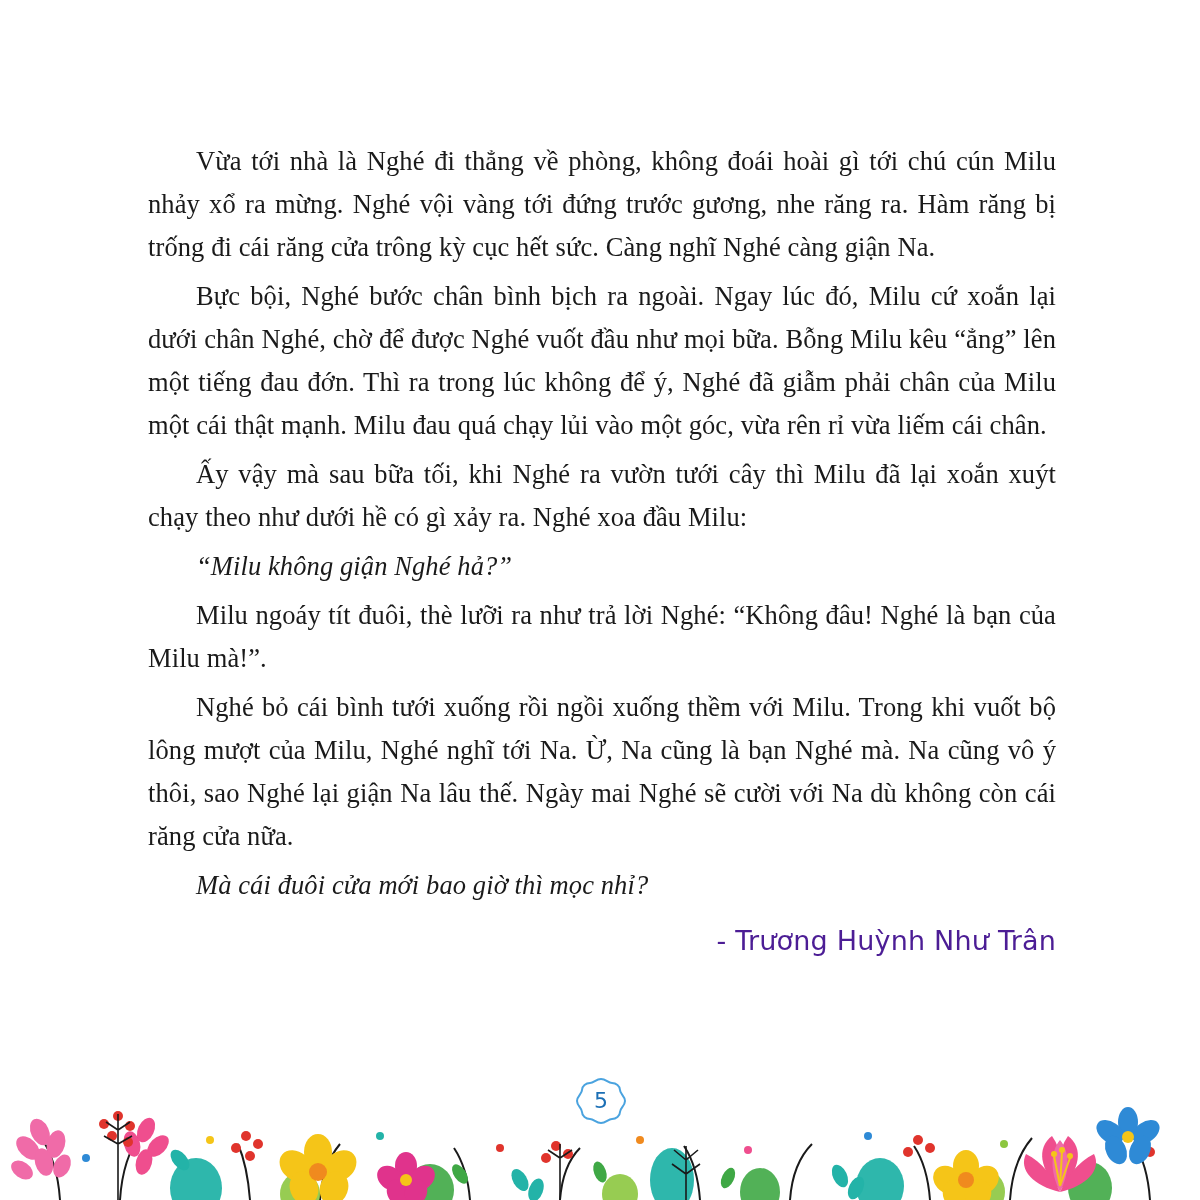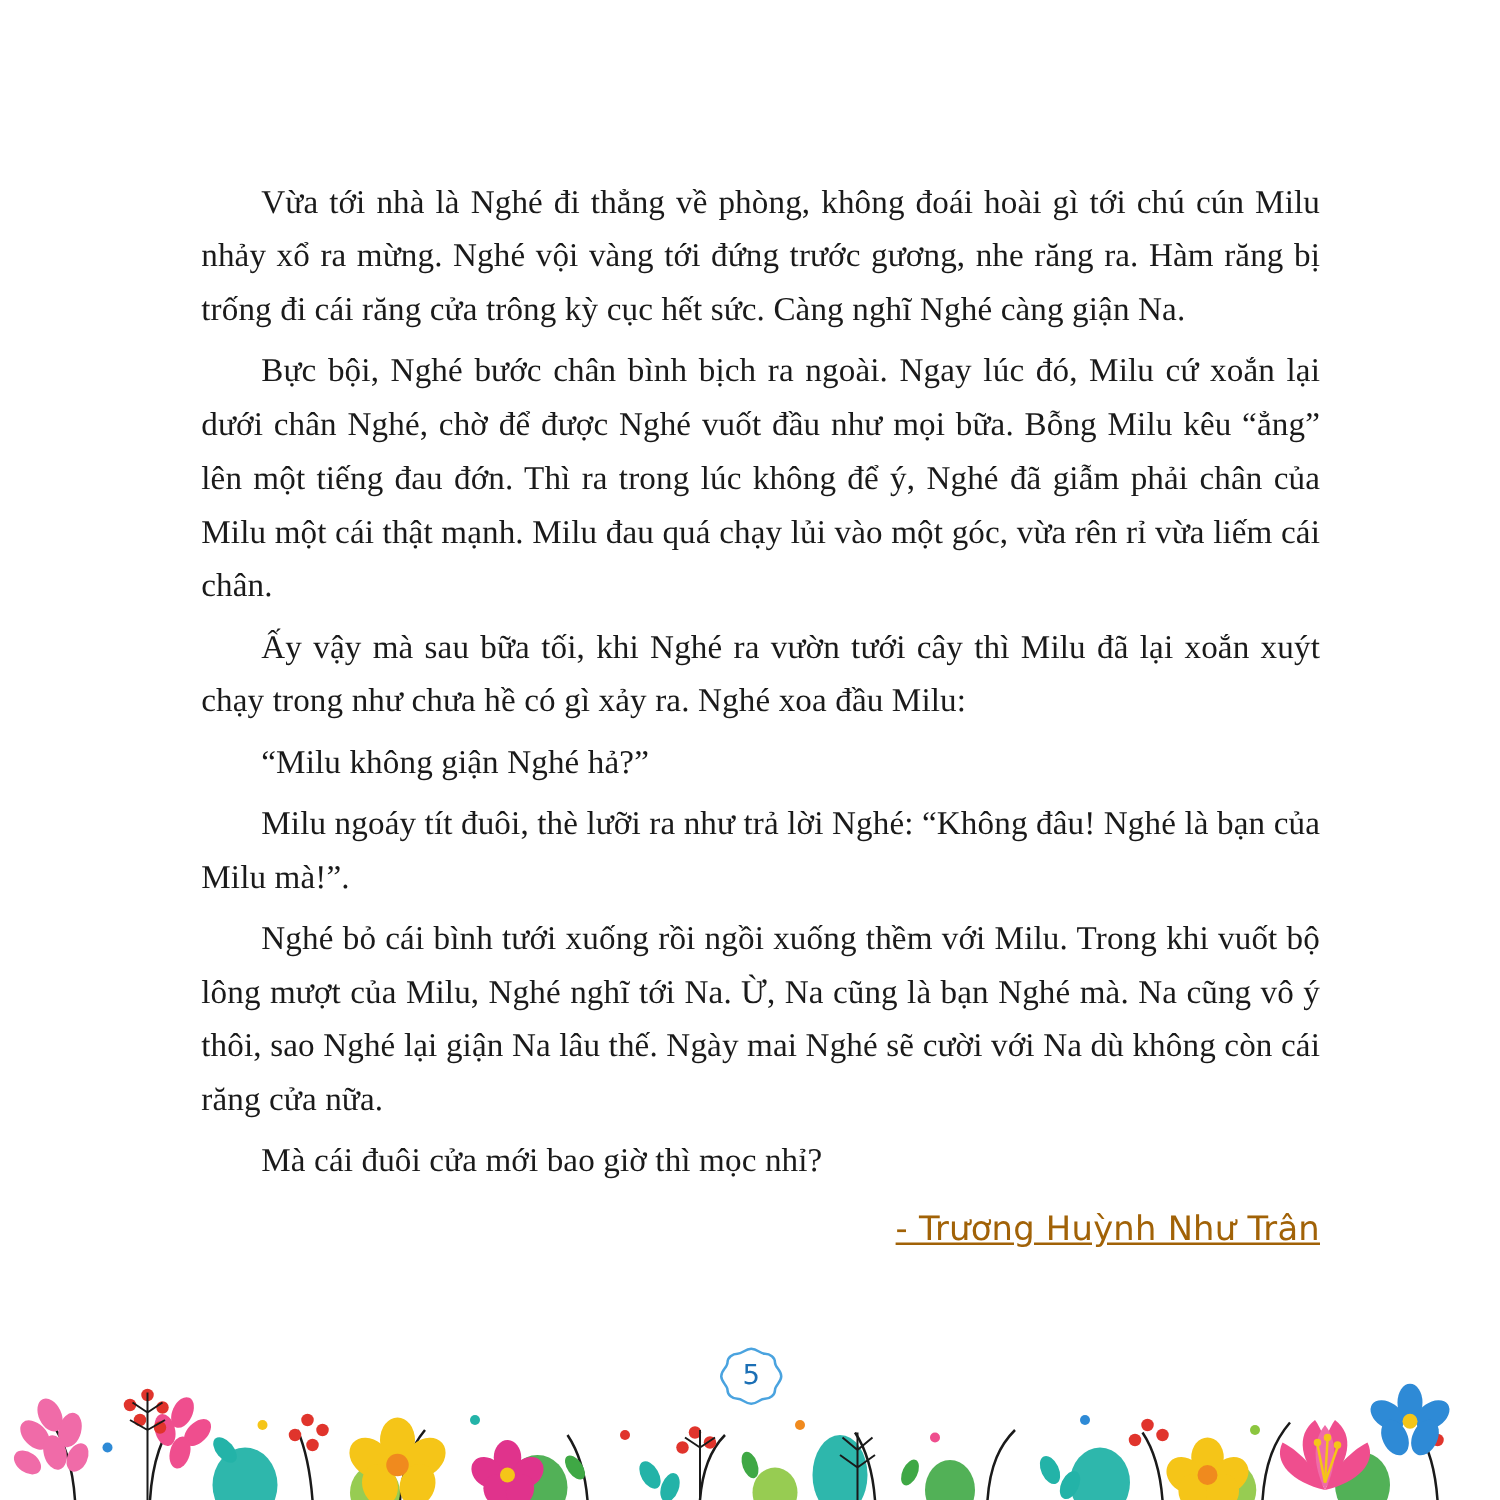--- a/index.html
+++ b/index.html
@@ -15,39 +15,39 @@
     overflow: hidden;
     font-family: "Liberation Serif", serif;
   }
   .text-column {
     position: absolute;
     left: 148px;
     top: 140px;
     width: 908px;
   }
   .para {
-    margin: 0 0 6px 13px;
+    margin: 0 0 6px 0;
     font-size: 26.5px;
     line-height: 43px;
     color: #1a1a1a;
     text-align: justify;
     text-indent: 48px;
     letter-spacing: 0.1px;
   }
   .para.last-short {
     text-align: left;
+    font-style: italic;
   }
   .signature {
     margin-top: 18px;
     text-align: right;
     font-family: "DejaVu Sans", sans-serif;
     font-size: 27px;
-    color: #a16207;
+    color: #4c1d95;
     letter-spacing: 0.2px;
-    text-decoration: underline;
   }
   
   .page-number-badge {
     position: absolute;
     left: 575px;
     top: 1077px;
     width: 52px;
     height: 48px;
     display: flex;
     align-items: center;
@@ -79,21 +79,21 @@
   }
 </style>
 </head>
 <body>
 
 <div class="page">
 
   <div class="text-column">
     <p class="para">Vừa tới nhà là Nghé đi thẳng về phòng, không đoái hoài gì tới chú cún Milu nhảy xổ ra mừng. Nghé vội vàng tới đứng trước gương, nhe răng ra. Hàm răng bị trống đi cái răng cửa trông kỳ cục hết sức. Càng nghĩ Nghé càng giận Na.</p>
     <p class="para">Bực bội, Nghé bước chân bình bịch ra ngoài. Ngay lúc đó, Milu cứ xoắn lại dưới chân Nghé, chờ để được Nghé vuốt đầu như mọi bữa. Bỗng Milu kêu “ẳng” lên một tiếng đau đớn. Thì ra trong lúc không để ý, Nghé đã giẫm phải chân của Milu một cái thật mạnh. Milu đau quá chạy lủi vào một góc, vừa rên rỉ vừa liếm cái chân.</p>
-    <p class="para">Ấy vậy mà sau bữa tối, khi Nghé ra vườn tưới cây thì Milu đã lại xoắn xuýt chạy trong như chưa hề có gì xảy ra. Nghé xoa đầu Milu:</p>
+    <p class="para">Ấy vậy mà sau bữa tối, khi Nghé ra vườn tưới cây thì Milu đã lại xoắn xuýt chạy theo như dưới hề có gì xảy ra. Nghé xoa đầu Milu:</p>
     <p class="para last-short">“Milu không giận Nghé hả?”</p>
     <p class="para">Milu ngoáy tít đuôi, thè lưỡi ra như trả lời Nghé: “Không đâu! Nghé là bạn của Milu mà!”.</p>
     <p class="para">Nghé bỏ cái bình tưới xuống rồi ngồi xuống thềm với Milu. Trong khi vuốt bộ lông mượt của Milu, Nghé nghĩ tới Na. Ừ, Na cũng là bạn Nghé mà. Na cũng vô ý thôi, sao Nghé lại giận Na lâu thế. Ngày mai Nghé sẽ cười với Na dù không còn cái răng cửa nữa.</p>
     <p class="para last-short">Mà cái đuôi cửa mới bao giờ thì mọc nhỉ?</p>
     <div class="signature">- Trương Huỳnh Như Trân</div>
   </div>
 
   <div class="page-number-badge">
     <svg class="badge-shape" viewBox="0 0 52 48">
       <path d="M26 2

